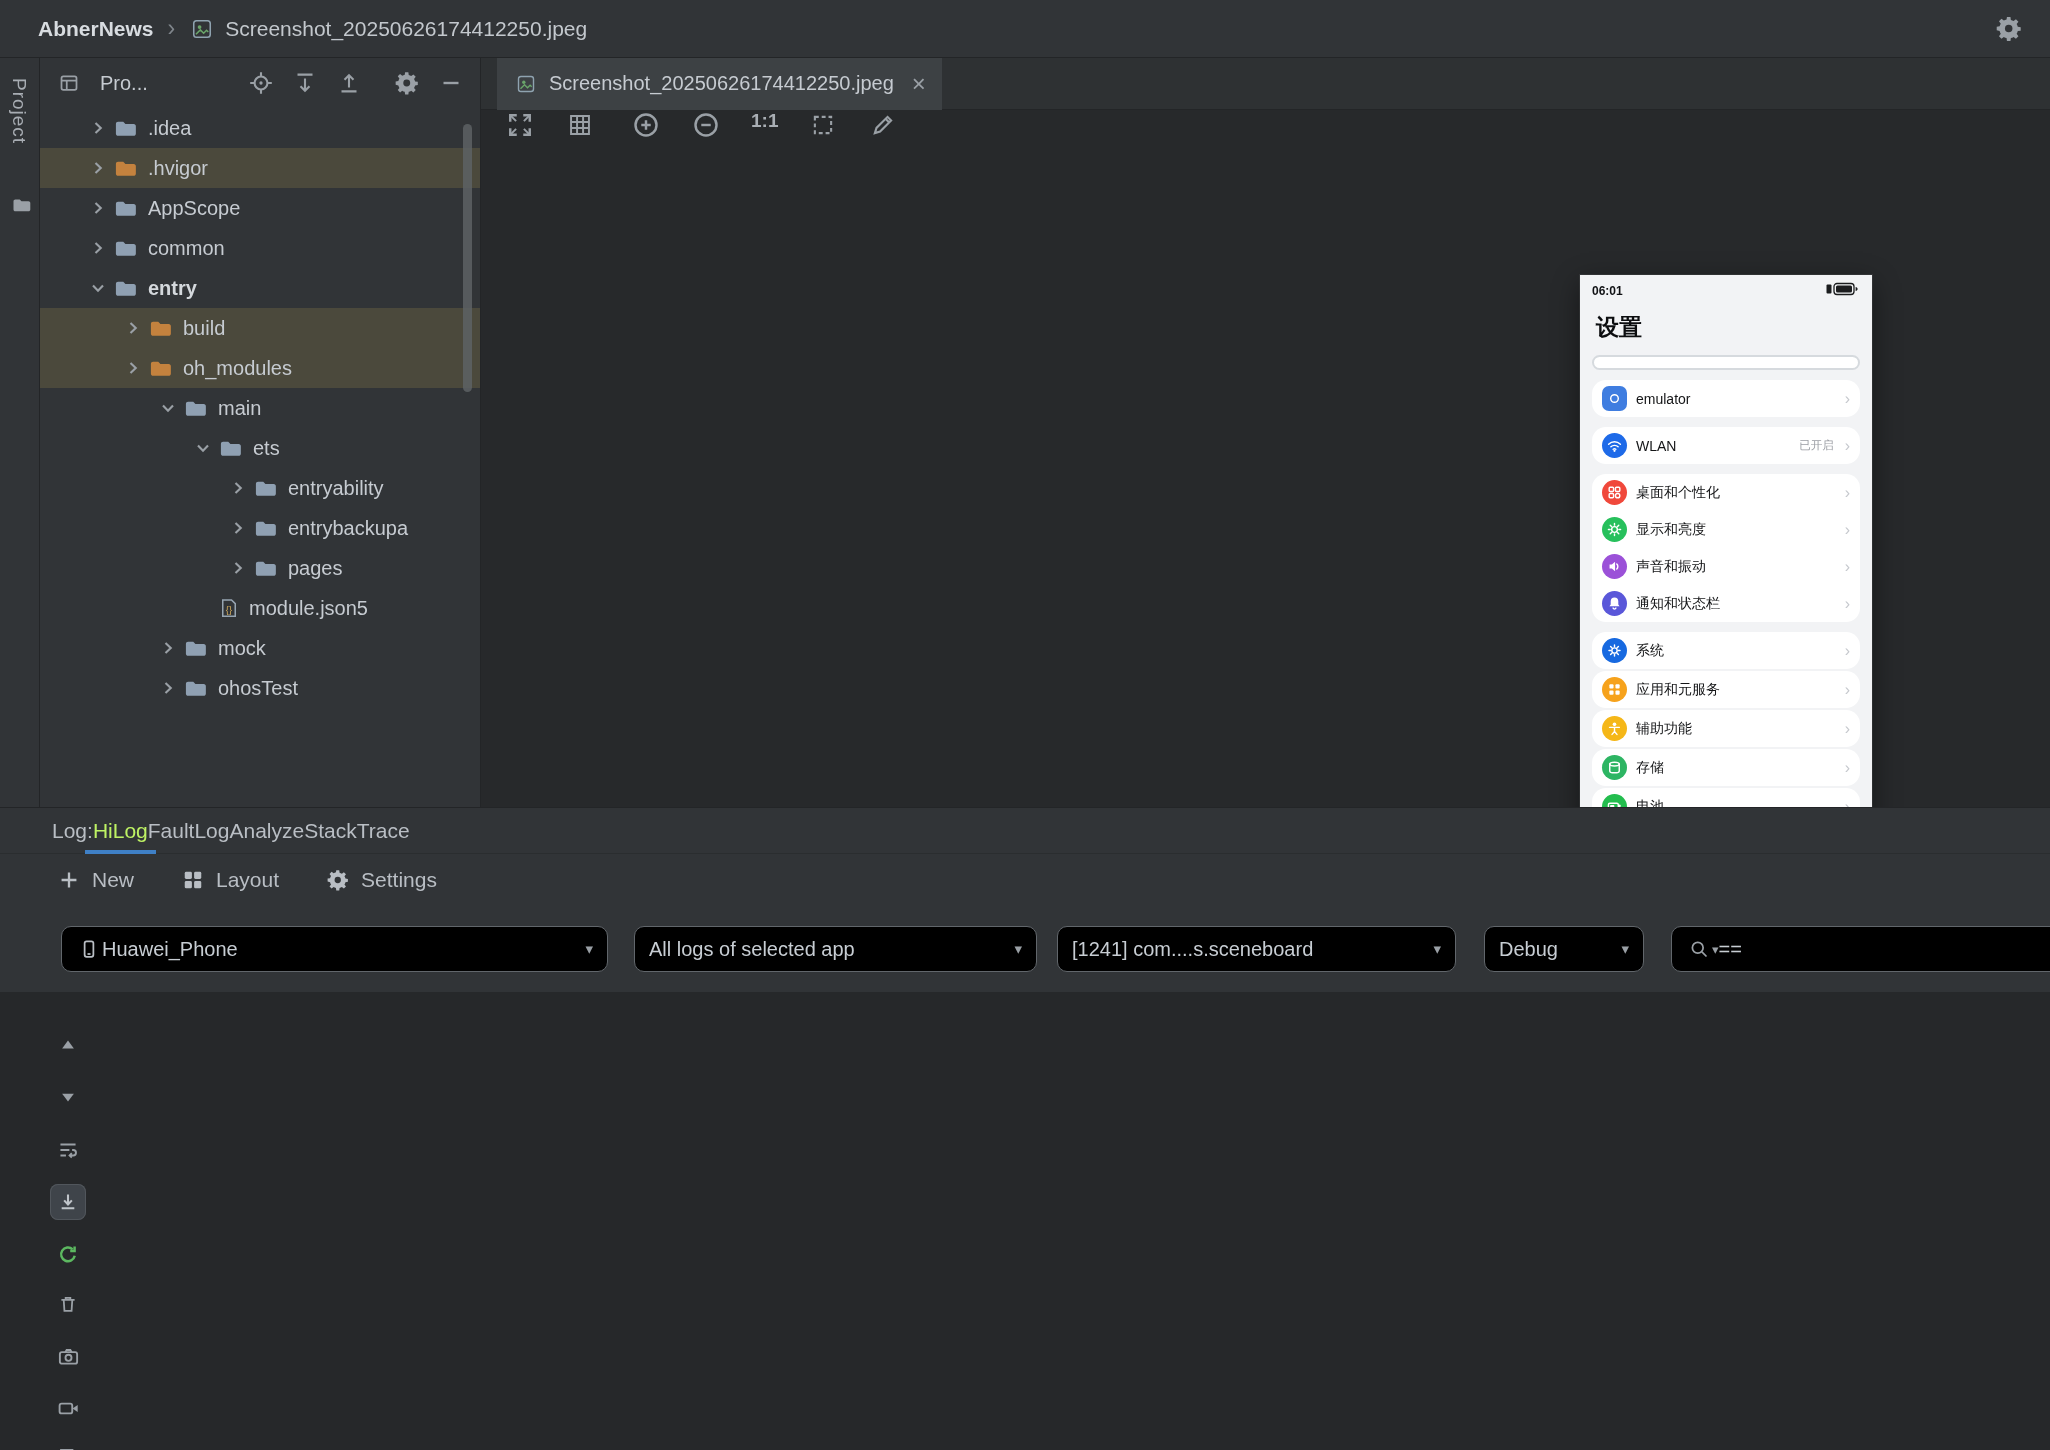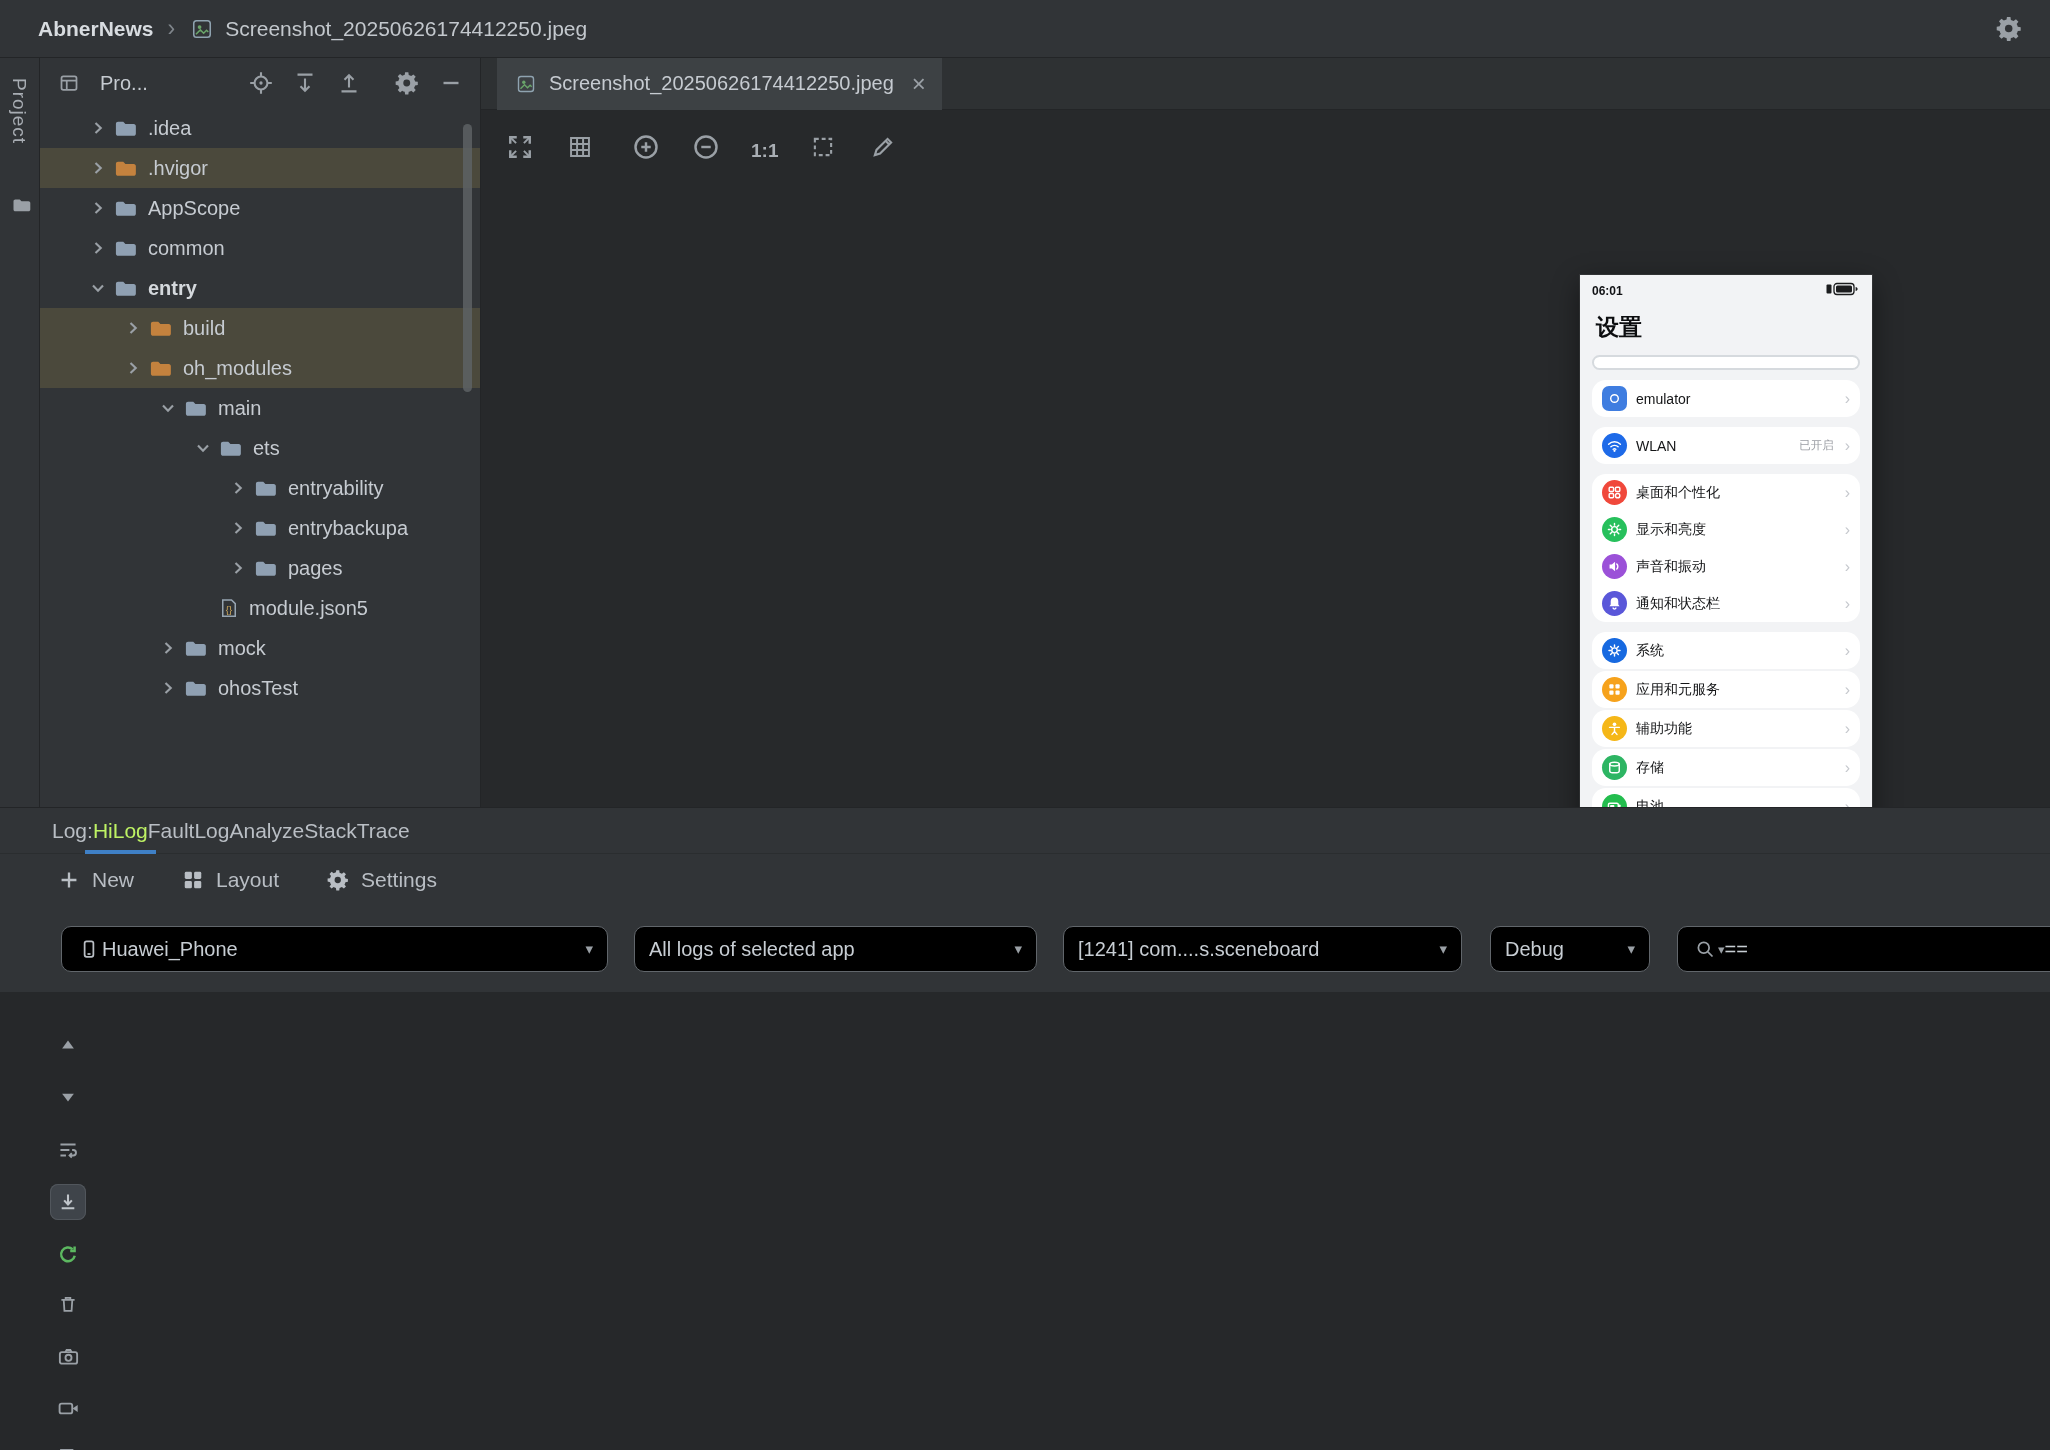--- a/index.html
+++ b/index.html
@@ -37,21 +37,21 @@
   .tlbl{margin-left:10px;font-size:20px;color:#c6cbd1;white-space:nowrap}
   .trow.bold .tlbl{font-weight:700;color:#d4d8dc}
   #tree-scroll{position:absolute;right:8px;top:66px;width:9px;height:268px;background:#5d6164;border-radius:5px;opacity:.85}
 
   
   #editor{position:absolute;left:481px;top:58px;width:1569px;height:749px;background:#27292b}
   #tabbar{height:52px;background:#2e3133;border-bottom:1px solid #232527;display:flex;align-items:center}
   #tab{margin-left:16px;height:52px;display:flex;align-items:center;gap:10px;padding:0 16px;background:#3d4144;
        font-size:20px;color:#c6cbd1}
   #tab-close{color:#9aa0a6;font-size:24px;line-height:1;margin-left:8px;cursor:pointer}
-  #imgbar{height:52px;display:flex;align-items:flex-end;padding-left:24px;gap:30px}
+  #imgbar{height:52px;display:flex;align-items:flex-start;padding-left:24px;gap:30px}
   .ibtn{display:flex;align-items:center;justify-content:center;width:30px;height:30px}
   #zoom-label{font-size:19px;font-weight:700;color:#a9aeb4}
   #canvas{position:absolute;left:0;top:104px;right:0;bottom:0}
 
   
   #phone{position:absolute;left:1099px;top:113px;width:292px;height:625px;background:#f2f3f5;color:#17181a;
          box-shadow:0 0 0 1px rgba(255,255,255,.07),0 8px 26px rgba(0,0,0,.45)}
   #p-status{display:flex;justify-content:space-between;align-items:center;padding:7px 12px 0}
   #p-time{font-size:12px;font-weight:700;color:#101114}
   #p-title{font-size:23px;font-weight:700;padding:12px 16px 0;color:#0c0d0f}
@@ -621,21 +621,21 @@
       <div class="combo" style="width: 547px; margin-right: 26px;">
           <span class="hic">
             <svg width="20" height="20" viewBox="0 0 16 16" fill="none">
               <rect x="4.5" y="1.8" width="7" height="12.4" rx="1.6" stroke="#b9bec4" stroke-width="1.4"></rect>
               <path d="M6.8 12h2.4" stroke="#b9bec4" stroke-width="1.4"></path>
             </svg>
           </span>
           <span class="cval">Huawei_Phone</span>
           <span class="arrow">▾</span>
         </div>
-        <div class="combo" style="width: 403px; margin-right: 26px;">
+        <div class="combo" style="width: 403px; margin-right: 20px;">
           <span class="cval">All logs of selected app</span>
           <span class="arrow">▾</span>
         </div>
         <div class="combo" style="width: 399px; margin-right: 28px;">
           <span class="cval">[1241] com....s.sceneboard</span>
           <span class="arrow">▾</span>
         </div>
         <div class="combo" style="width: 160px; margin-right: 27px;">
           <span class="cval">Debug</span>
           <span class="arrow">▾</span>

